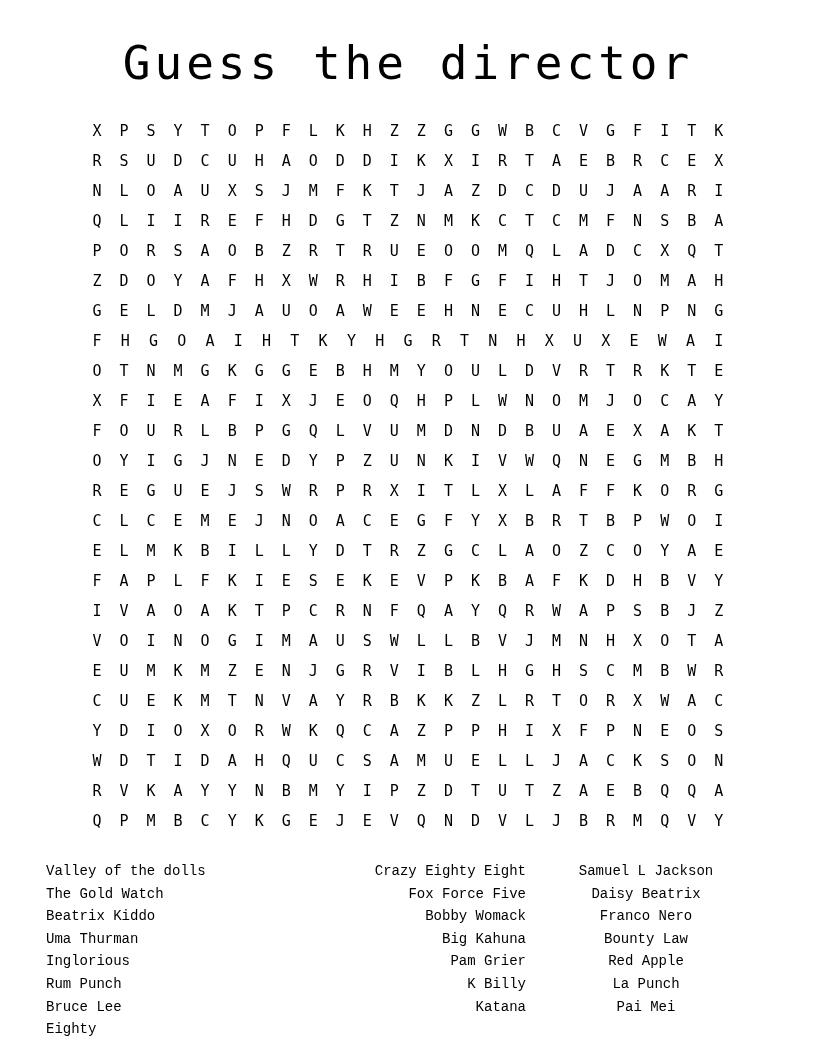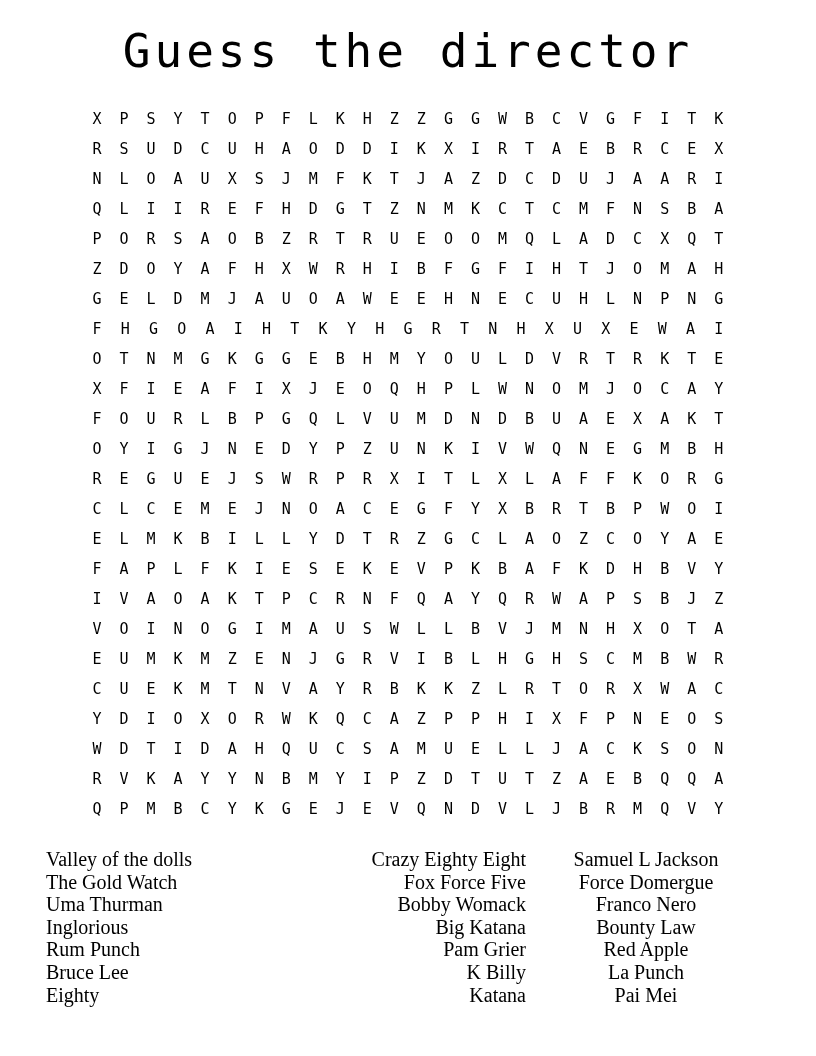--- a/index.html
+++ b/index.html
@@ -20,21 +20,21 @@
     height: 1056px;
     position: relative;
     box-sizing: border-box;
   }
   .title {
     text-align: center;
     font-family: "DejaVu Sans Mono", monospace;
     font-size: 46px;
     letter-spacing: 4px;
     font-weight: 400;
-    margin: 0;
+    margin: 12px;
     padding-top: 24px;
     color: #000;
   }
   .grid {
     margin: 0 auto;
     margin-top: 26px;
     width: 646px;
     display: flex;
     flex-direction: column;
   }
@@ -60,23 +60,23 @@
     gap: 0px;
   }
   .word-col {
     display: flex;
     flex-direction: column;
   }
   .word-col.c1 { width: 240px; }
   .word-col.c2 { width: 240px; text-align: right; }
   .word-col.c3 { width: 240px; align-items: center; }
   .word {
-    font-size: 20px;
+    font-size: 14px;
     line-height: 22.6px;
-    font-family: Liberation Serif, serif;
+    font-family: Liberation Mono, monospace;
     white-space: nowrap;
   }
 </style>
 </head>
 <body>
 
 <div class="page">
 
   <h1 class="title">Guess the director</h1>
 
@@ -703,38 +703,39 @@
         <span class="cell">Q</span>
         <span class="cell">V</span>
         <span class="cell">Y</span>
       </div>
     </div>
 
   <div class="words">
     <div class="word-col c1">
         <div class="word">Valley of the dolls</div>
         <div class="word">The Gold Watch</div>
+        <div class="word">Beatrix Kiddo</div>
         <div class="word">Uma Thurman</div>
         <div class="word">Inglorious</div>
         <div class="word">Rum Punch</div>
         <div class="word">Bruce Lee</div>
         <div class="word">Eighty</div>
       </div>
     <div class="word-col c2">
         <div class="word">Crazy Eighty Eight</div>
         <div class="word">Fox Force Five</div>
         <div class="word">Bobby Womack</div>
-        <div class="word">Big Katana</div>
+        <div class="word">Big Kahuna</div>
         <div class="word">Pam Grier</div>
         <div class="word">K Billy</div>
         <div class="word">Katana</div>
       </div>
     <div class="word-col c3">
         <div class="word">Samuel L Jackson</div>
-        <div class="word">Force Domergue</div>
+        <div class="word">Daisy Beatrix</div>
         <div class="word">Franco Nero</div>
         <div class="word">Bounty Law</div>
         <div class="word">Red Apple</div>
         <div class="word">La Punch</div>
         <div class="word">Pai Mei</div>
       </div>
   </div>
 
 </div>
 

